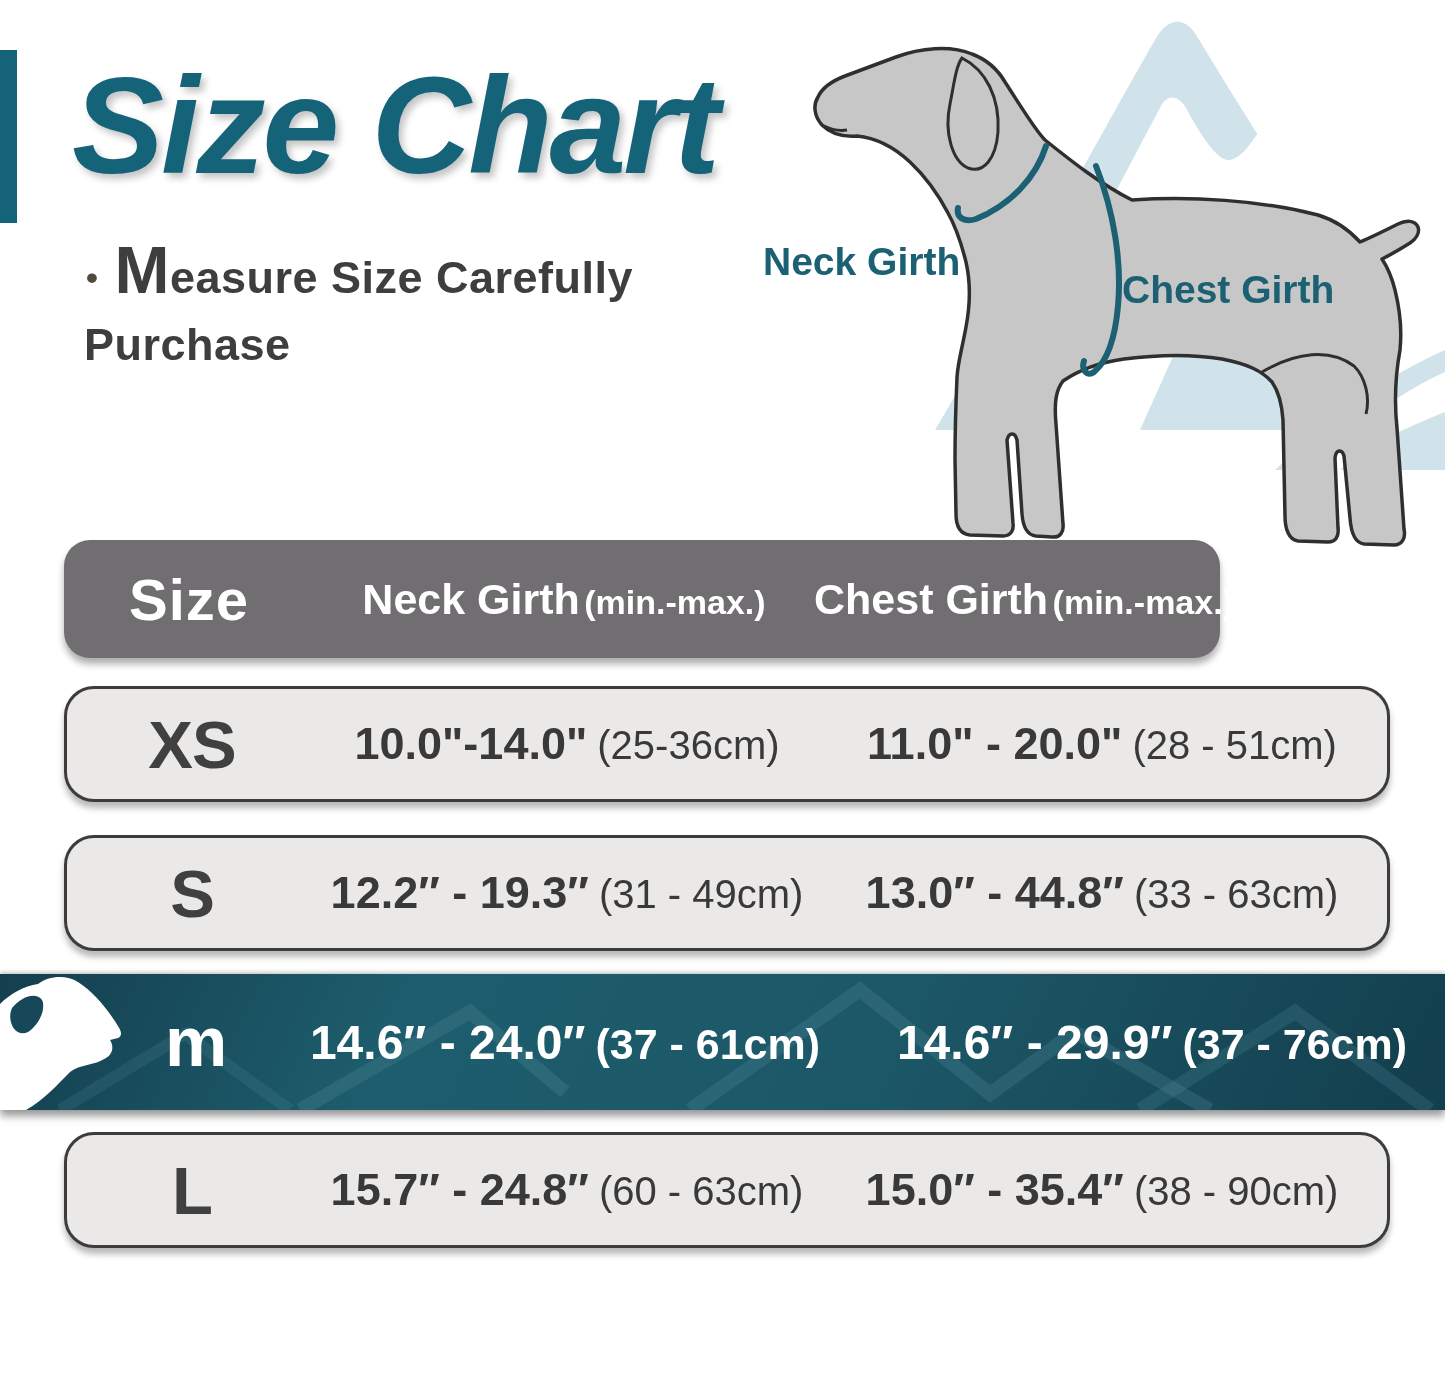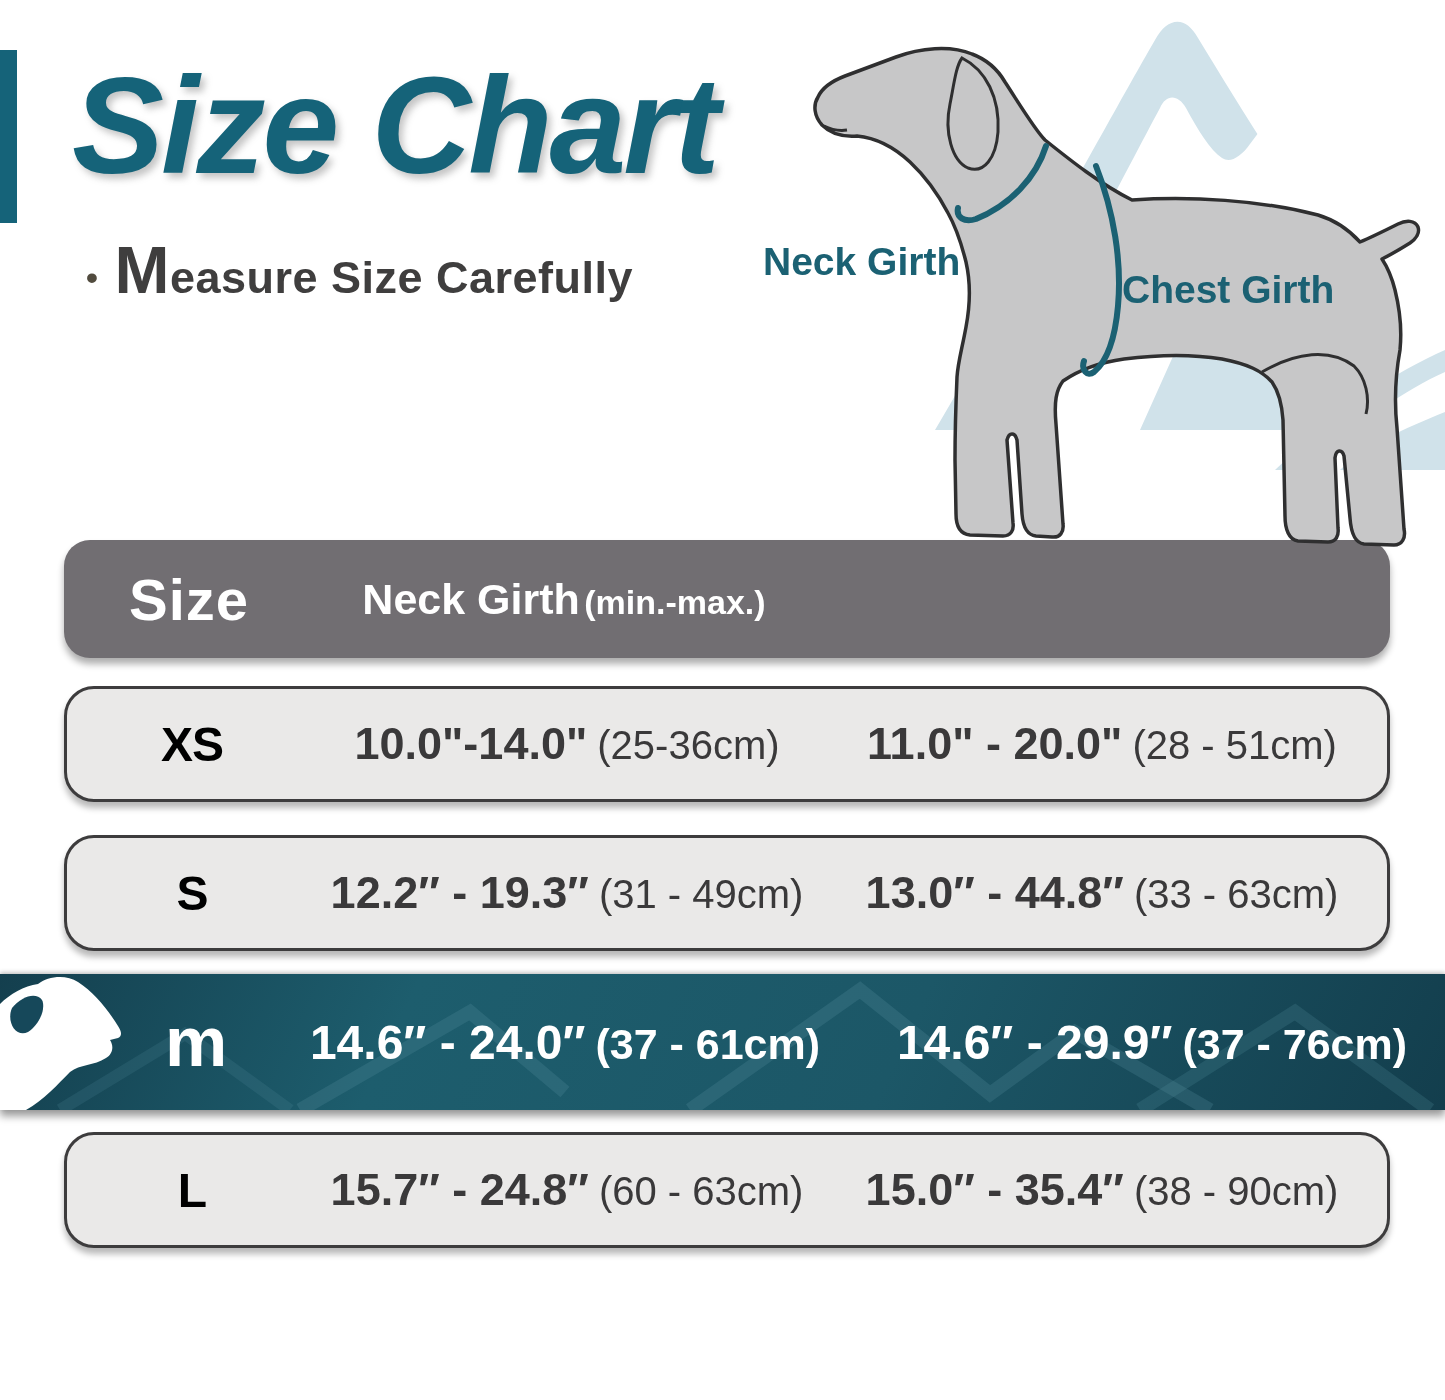--- a/index.html
+++ b/index.html
@@ -27,29 +27,29 @@
   .neck-label{left:763px;top:240px;}
   .chest-label{left:1122px;top:268px;}
   
   .t-row{
     position:absolute;left:64px;width:1326px;height:116px;box-sizing:border-box;
     background:#eae9e8;border:3px solid #3d3c3d;border-radius:30px;
     box-shadow:0 6px 6px rgba(0,0,0,.28);
     display:grid;grid-template-columns:250px 500px 1fr;align-items:center;z-index:2;
   }
   .t-header{
-    position:absolute;left:64px;top:540px;width:1326px;height:118px;
+    position:absolute;left:64px;top:540px;width:1156px;height:118px;
     background:#716e72;border-radius:26px;box-shadow:0 6px 7px rgba(0,0,0,.32);
     display:grid;grid-template-columns:250px 500px 1fr;align-items:center;z-index:2;color:#ffffff;
   }
   .cell{text-align:center;white-space:nowrap;}
   .h-size{font-size:58px;font-weight:bold;letter-spacing:1px;}
   .h-col{font-size:43px;font-weight:bold;}
   .h-sub{font-size:34px;font-weight:bold;}
-  .r-size{font-size:48px;font-weight:bold;color:#000000;letter-spacing:-1px;}
+  .r-size{font-size:67px;font-weight:bold;color:#404040;letter-spacing:-1px;}
   .r-meas{font-size:45px;font-weight:600;color:#3a393a;}
   .r-cm{font-size:40px;font-weight:400;margin-left:10px;}
   .row-xs{top:686px;}
   .row-s{top:835px;}
   .row-l{top:1132px;}
   .row-xl{top:1278px;}
   
   .m-band{
     position:absolute;left:0;top:974px;width:1445px;height:136px;z-index:3;
     background:linear-gradient(115deg,#143f4e 0%,#1d5d6d 28%,#1c5767 62%,#133e4d 100%);
@@ -71,20 +71,21 @@
 <div id="stage">
 
   <div class="accent-bar"></div>
   <div class="page-title">Size Chart</div>
 
   <div class="note">
     <span class="note-line note-first">
       <span class="bullet-dot">•</span>
       <span class="note-lead">Measure Size Carefully</span>
     </span>
+    <span class="note-line">Purchase</span>
   </div>
 
   <svg class="diagram" viewBox="0 0 745 560" xmlns="http://www.w3.org/2000/svg">
 
     <g>
       <path fill="#d0e2ea" d="M235,430 C300,320 420,100 455,40 C468,16 486,16 498,38 C560,140 660,300 745,400 L745,430 Z"></path>
       <path fill="#ffffff" d="M292,430 C350,318 432,160 460,108 C466,94 478,94 486,108 C498,130 510,150 522,158 C530,163 540,158 550,144 L562,128 C624,226 692,330 736,392 L736,430 Z"></path>
       <path fill="#d0e2ea" d="M440,430 L505,285 C530,330 570,380 610,430 Z"></path>
       <path fill="#d0e2ea" d="M575,470 C640,408 695,372 745,350 L745,470 Z"></path>
       <path fill="#ffffff" d="M612,470 C660,420 705,390 745,372 L745,412 C705,428 662,448 640,470 Z"></path>
@@ -113,20 +114,24 @@
     <path fill="none" stroke="#1b6173" stroke-width="6" stroke-linecap="round" d="M346,146 C336,178 310,205 276,219 C264,223 256,217 258,208"></path>
     <path fill="none" stroke="#1b6173" stroke-width="6" stroke-linecap="round" d="M396,166 C414,212 422,262 418,306 C415,340 406,362 394,372 C387,377 381,370 384,361"></path>
   </svg>
   <div class="girth-label neck-label">Neck Girth</div>
   <div class="girth-label chest-label">Chest Girth</div>
 
   <div class="t-header">
     <div class="cell h-size">Size</div>
     <div class="cell">
       <span class="h-col">Neck Girth</span>
+      <span class="h-sub">(min.-max.)</span>
+    </div>
+    <div class="cell">
+      <span class="h-col">Chest Girth</span>
       <span class="h-sub">(min.-max.)</span>
     </div>
   </div>
 
   <div class="t-row row-xs">
     <div class="cell r-size">XS</div>
     <div class="cell r-meas">
       <span>10.0"-14.0"</span><span class="r-cm">(25-36cm)</span>
     </div>
     <div class="cell r-meas">

